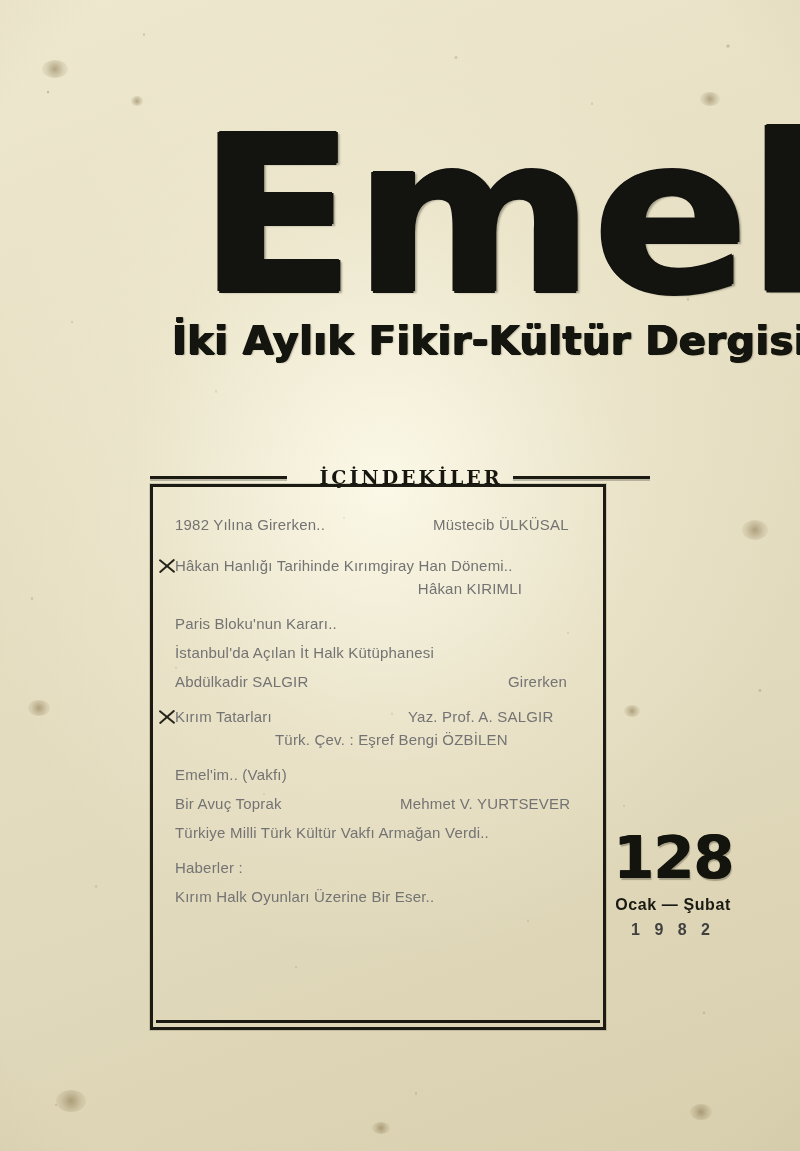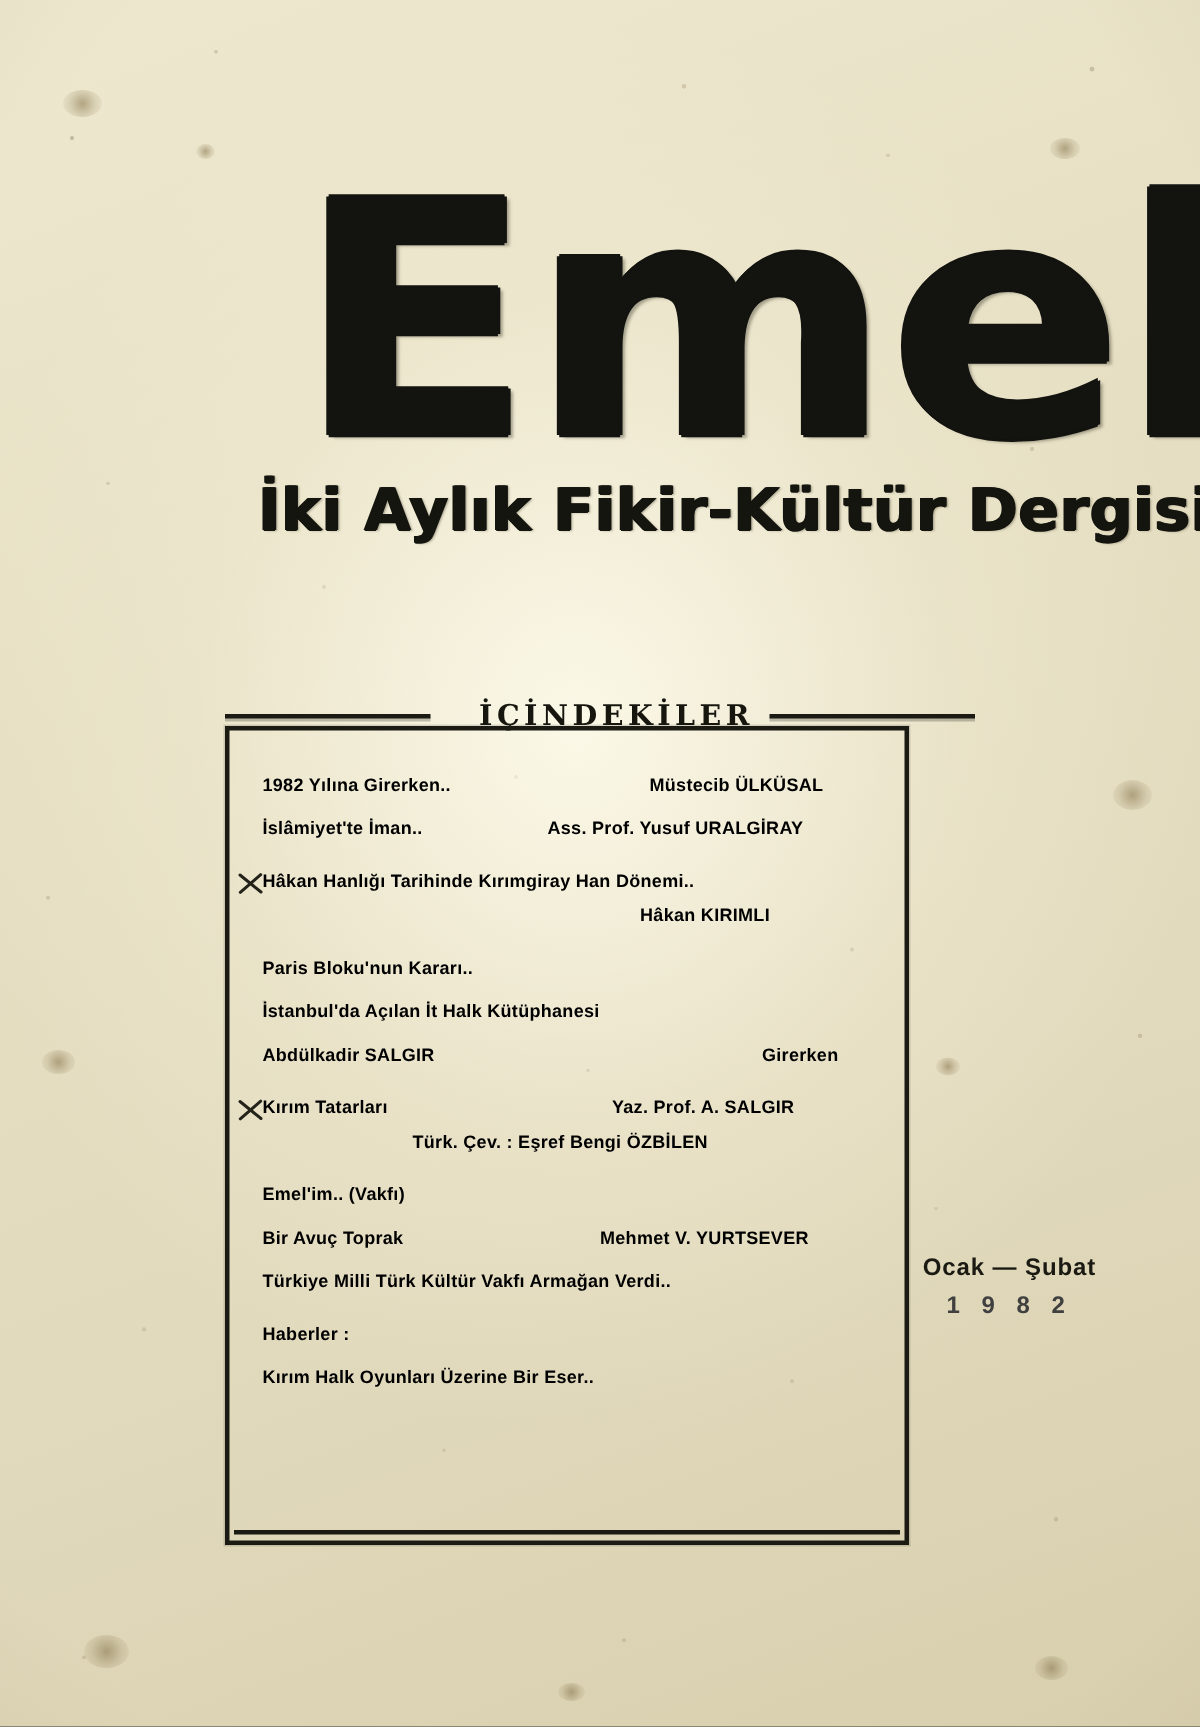--- a/index.html
+++ b/index.html
@@ -141,24 +141,24 @@
     background: #1b1b14;
   }
   .toc {
     position: absolute;
     left: 175px;
     top: 516px;
     width: 430px;
   }
   .toc-row {
     position: relative;
-    font-size: 12px;
-    font-weight: bold;
+    font-size: 15px;
+    font-weight: normal;
     letter-spacing: 0.2px;
-    color: #000000;
+    color: #737373;
     margin-bottom: 6px;
     min-height: 17px;
     white-space: nowrap;
   }
   .toc-row .left { display: inline-block; }
   .toc-row .right {
     position: absolute;
     top: 0;
   }
   .toc-row .right.r-author { left: 258px; }
@@ -260,21 +260,20 @@
     <div class="rule"></div>
   </div>
 
   <div class="contents-box">
     <div class="inner-rule"></div>
   </div>
 
   <div class="toc" id="toc">
       <div class="toc-row"><span class="left">1982 Yılına Girerken..</span><span class="right r-author">Müstecib ÜLKÜSAL</span></div>
       <div class="spacer-xs"></div>
-      <div class="toc-row"><span class="left">İslâmiyet'te İman..</span><span class="right r-author2">Ass. Prof. Yusuf URALGİRAY</span></div>
       <div class="spacer-sm"></div>
       <div class="toc-row"><span class="xmark">
           <span></span>
           <span></span>
         </span><span class="left">Hâkan Hanlığı Tarihinde Kırımgiray Han Dönemi..</span></div>
       <div class="toc-row second-line-2">Hâkan KIRIMLI</div>
       <div class="spacer-sm"></div>
       <div class="toc-row"><span class="left">Paris Bloku'nun Kararı..</span></div>
       <div class="spacer-xs"></div>
       <div class="toc-row"><span class="left">İstanbul'da Açılan İt Halk Kütüphanesi</span></div>
@@ -292,17 +291,18 @@
       <div class="toc-row"><span class="left">Bir Avuç Toprak</span><span class="right r-yurtsever">Mehmet V. YURTSEVER</span></div>
       <div class="spacer-xs"></div>
       <div class="toc-row"><span class="left">Türkiye Milli Türk Kültür Vakfı Armağan Verdi..</span></div>
       <div class="spacer-sm"></div>
       <div class="toc-row"><span class="left">Haberler :</span></div>
       <div class="spacer-xs"></div>
       <div class="toc-row"><span class="left">Kırım Halk Oyunları Üzerine Bir Eser..</span></div>
     </div>
 
   <div class="issue">
+    <div class="issue-number">128</div>
     <div class="issue-months">Ocak — Şubat</div>
     <div class="issue-year">1 9 8 2</div>
   </div>
 
 </div>
 
 </body></html>

